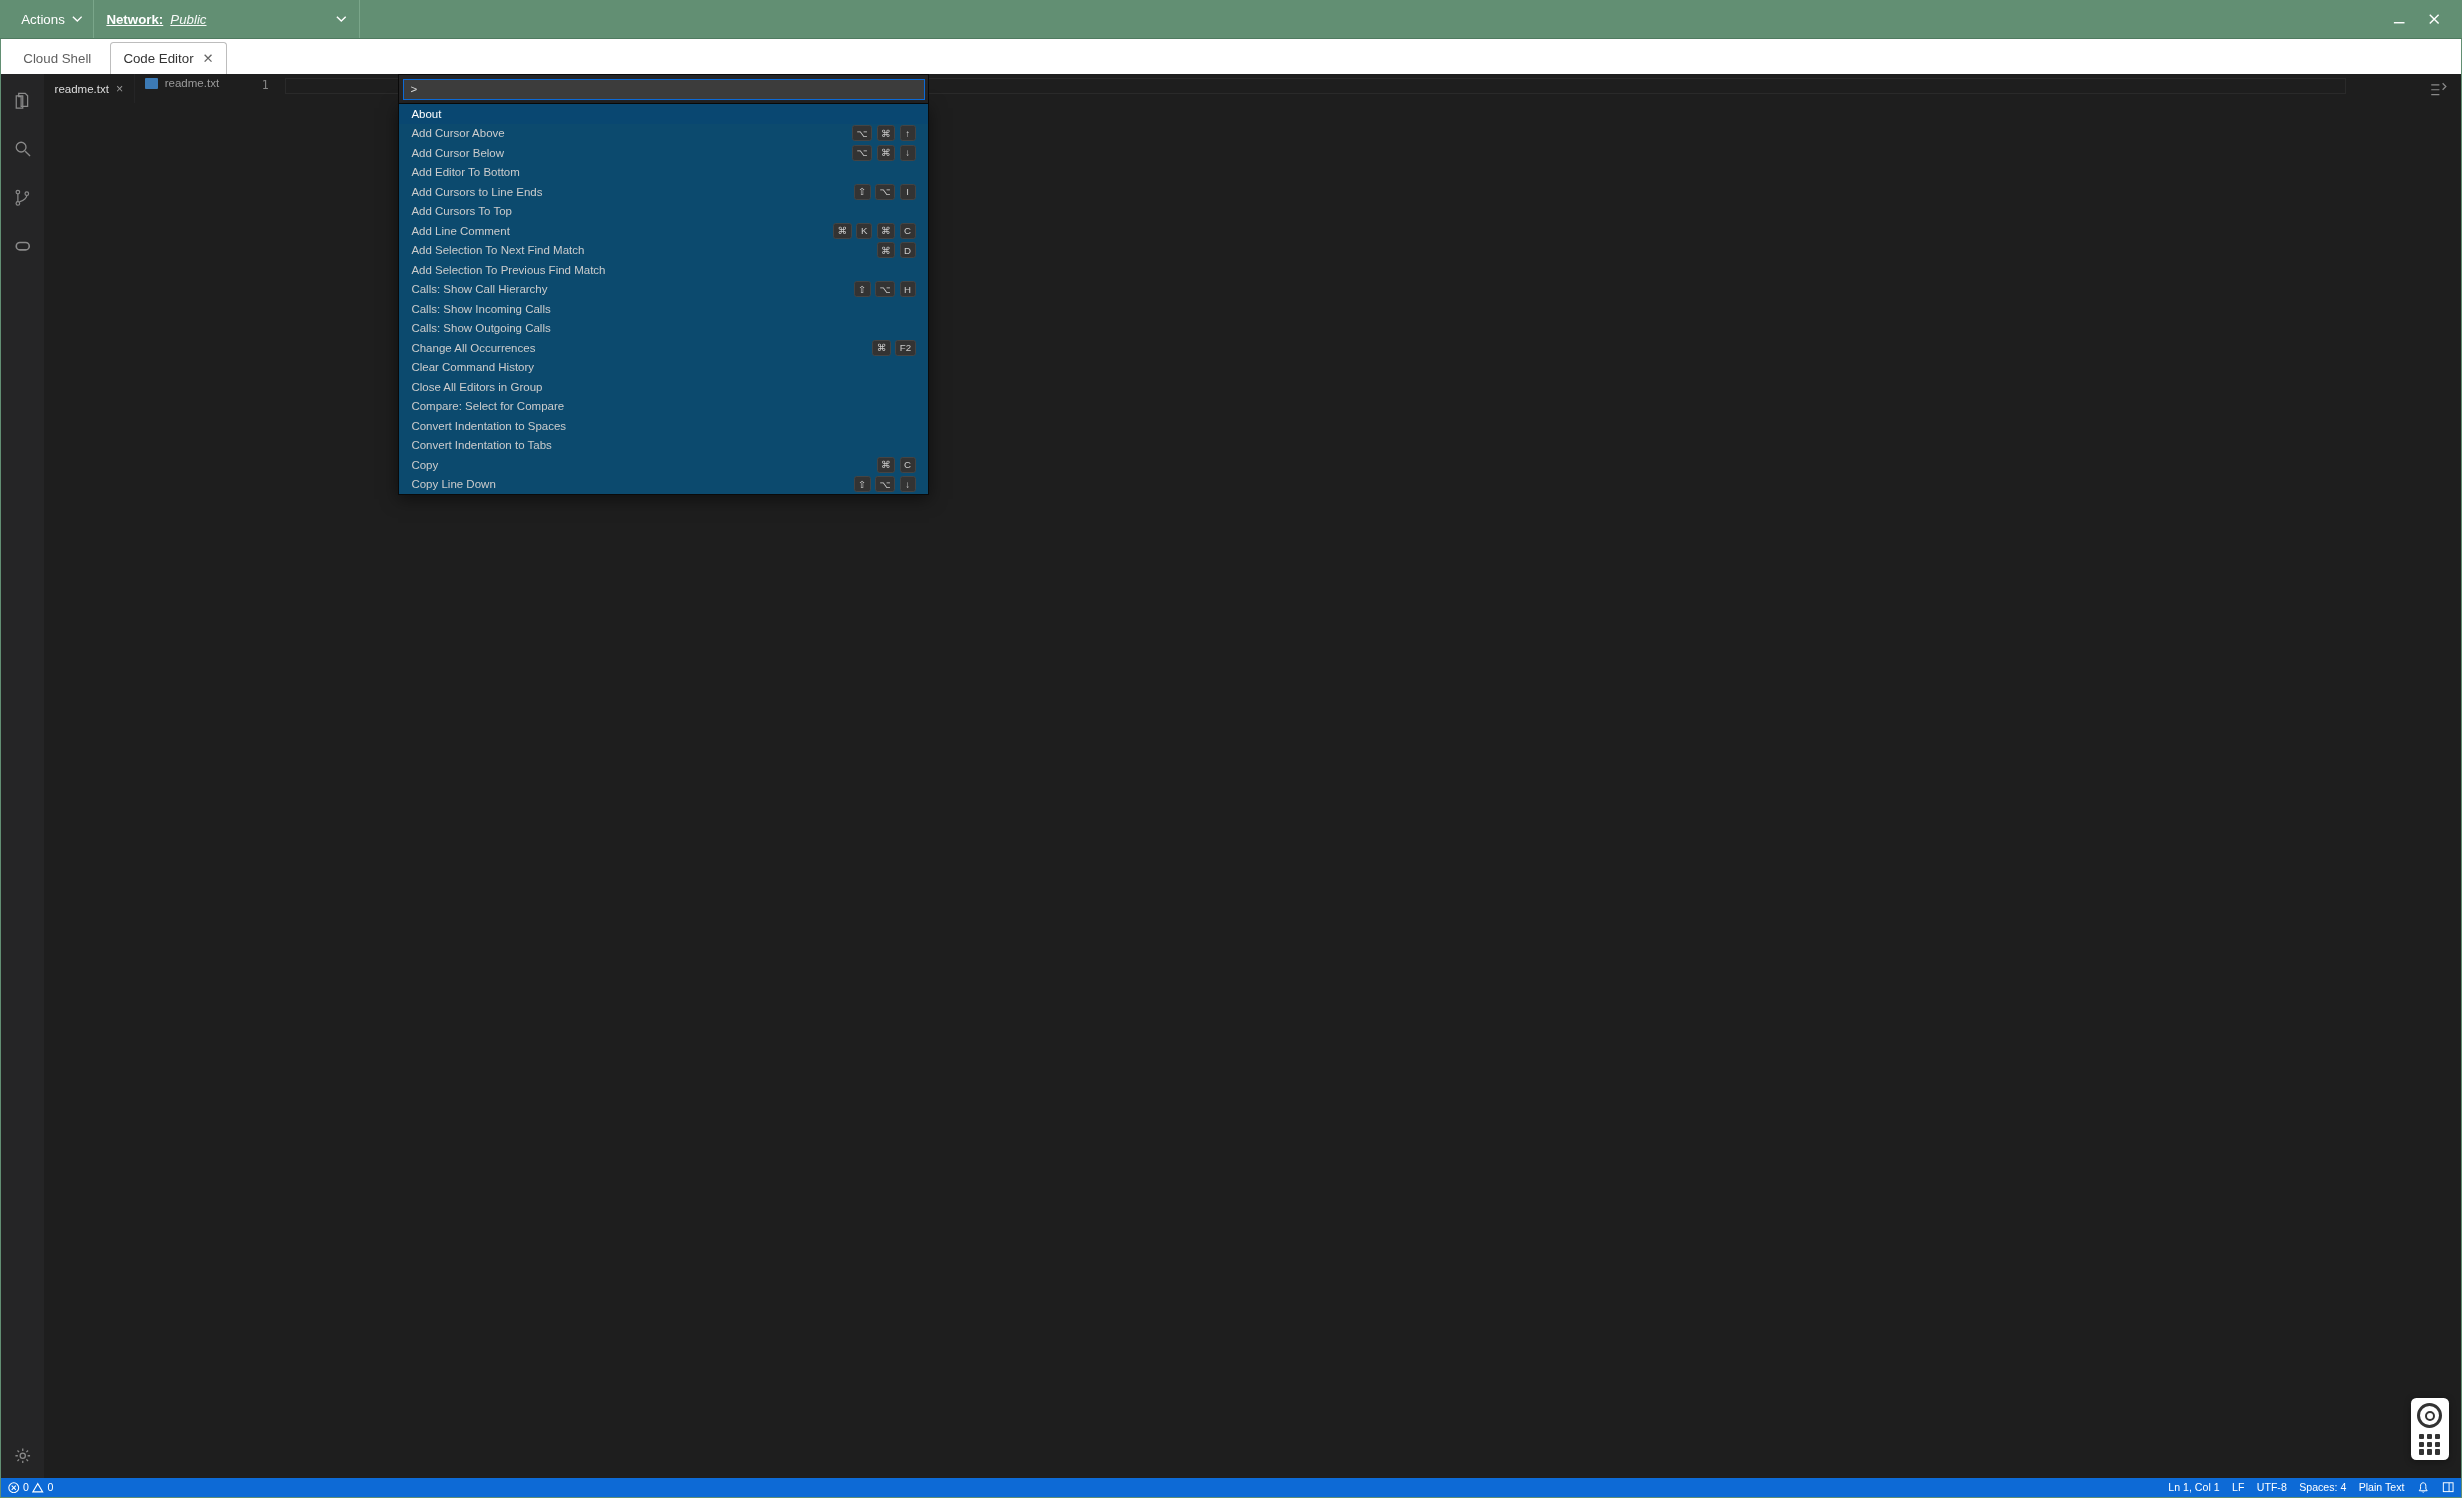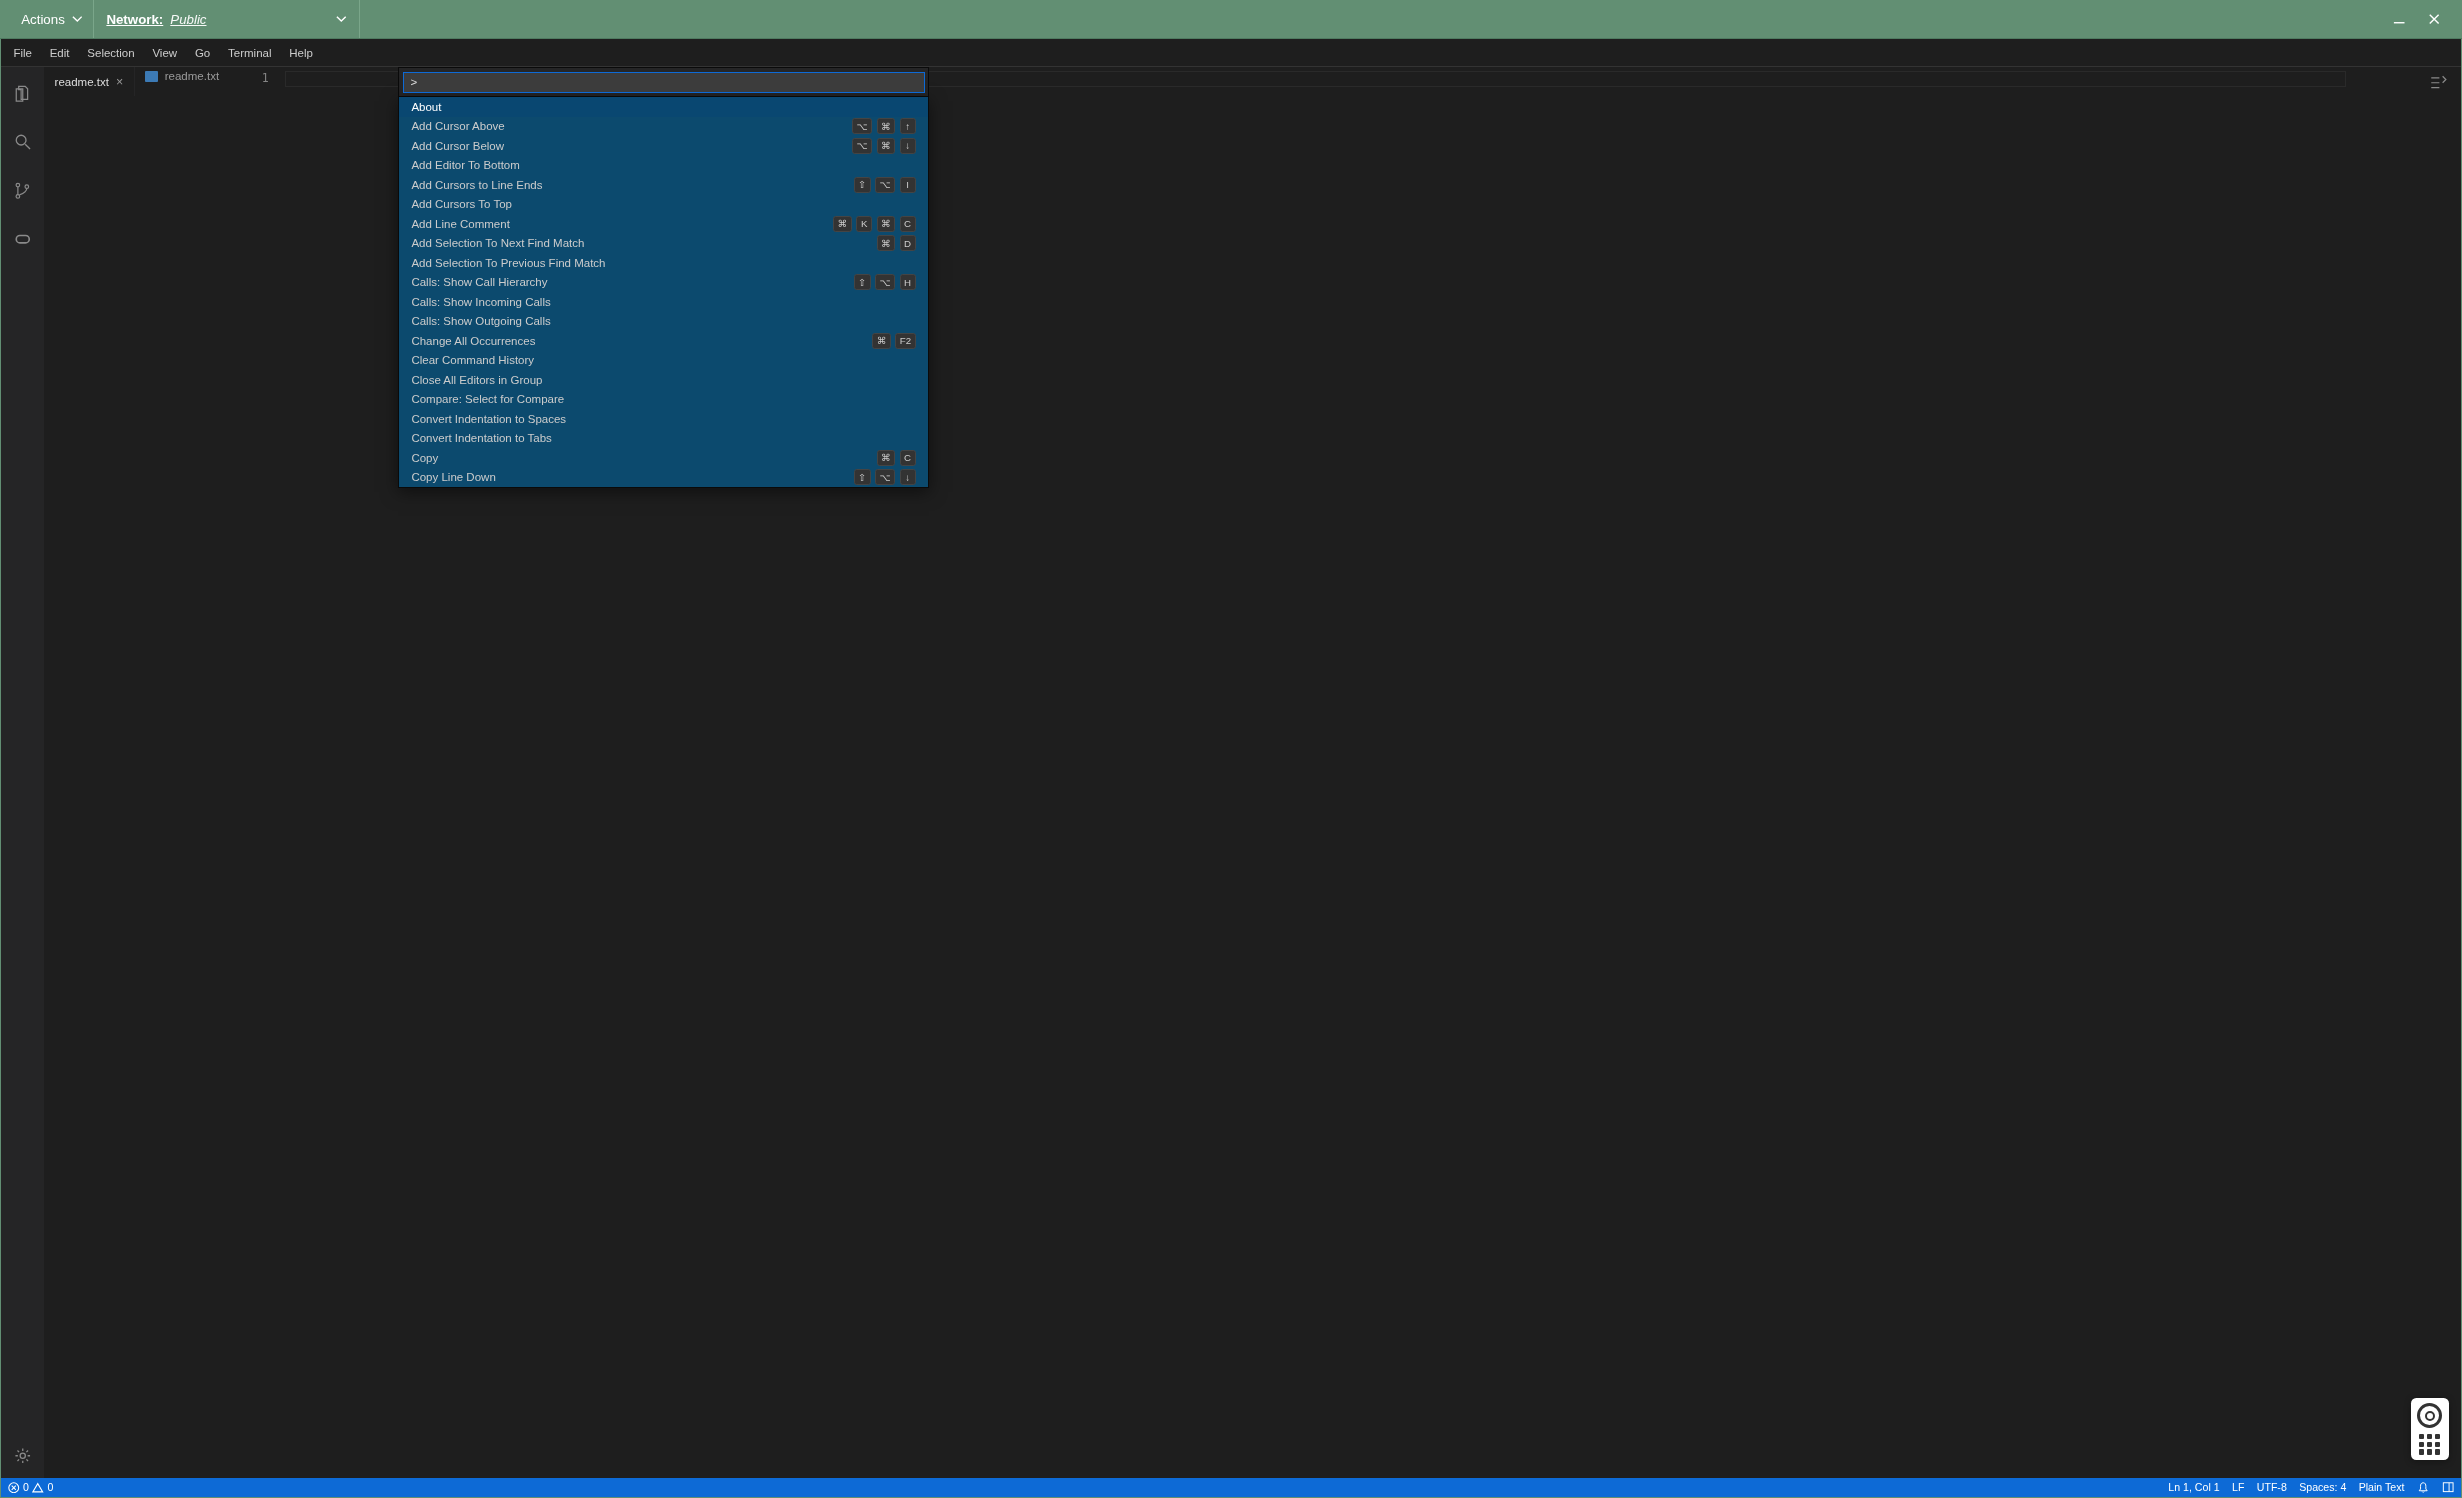--- a/index.html
+++ b/index.html
@@ -99,31 +99,31 @@
   </div>
   <div class="win-btn">
     <svg width="12.4" height="12.4" viewBox="0 0 14 14">
         <path d="M2 2 L12 12 M12 2 L2 12" stroke="#fff" stroke-width="1.6"></path>
       </svg>
   </div>
 </div>
 
 <div class="top-outer-border">
 
+<div class="tabstrip">
+  <div class="page-tab">
+    <span>Cloud Shell</span>
+  </div>
+  <div class="page-tab active">
+    <span>Code Editor</span>
+    <span class="close-x">✕</span>
+  </div>
+</div>
 
 <div class="editor">
-  <div class="menubar">
-    <div class="menu-item">File</div>
-    <div class="menu-item">Edit</div>
-    <div class="menu-item">Selection</div>
-    <div class="menu-item">View</div>
-    <div class="menu-item">Go</div>
-    <div class="menu-item">Terminal</div>
-    <div class="menu-item">Help</div>
-  </div>
 
   <div class="workspace">
     <div class="activitybar">
       <div class="act">
         <svg class="icon-svg" viewBox="0 0 24 24">
               <path d="M7 3h8l3 3v13H10V7H7z M4 6h8v15H4z" fill="none" stroke="currentColor" stroke-width="1.5"></path>
             </svg>
       </div>
       <div class="act">
         <svg class="icon-svg" viewBox="0 0 24 24">

